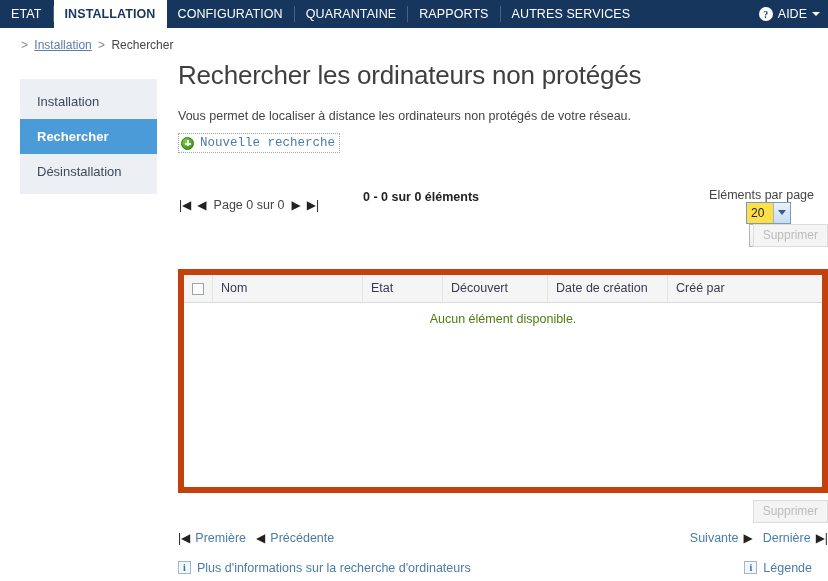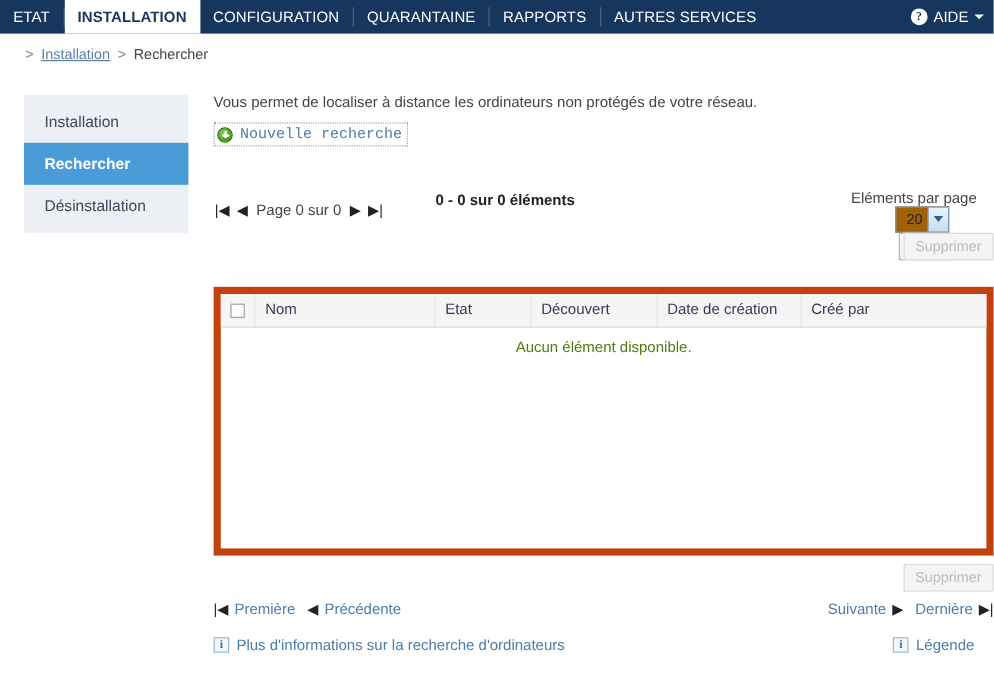--- a/index.html
+++ b/index.html
@@ -148,25 +148,24 @@
   }
 
   .per-page-wrap {
     position: absolute; right: 0; top: 22px;
     display: flex; align-items: center; flex-direction: column;
   }
   .per-page-label { font-size: 12.5px; color: #444; margin-right: 14px; }
   .select-box {
     width: 45px; height: 22px;
     border: 1px solid #7b9bbd;
-    background: #a16207;
+    background: #fde047;
     display: flex; align-items: center;
     font-size: 12px; color: #222;
     cursor: pointer;
-    text-align: center;
   }
   .select-val { padding-left: 4px; flex: 1; }
   .select-arrow {
     width: 17px; height: 20px;
     background: linear-gradient(#eaf2fb, #c8dcf0);
     border-left: 1px solid #9bb6d2;
     display: flex; align-items: center; justify-content: center;
   }
   .select-arrow i {
     width: 0; height: 0;
@@ -296,20 +295,21 @@
 </div>
 
 <div class="sidebar">
   <div class="side-item">Installation</div>
   <div class="side-item active">Rechercher</div>
   <div class="side-item">Désinstallation</div>
 </div>
 
 <div class="main">
 
+  <h1 class="page-title">Rechercher les ordinateurs non protégés</h1>
   <div class="page-desc">Vous permet de localiser à distance les ordinateurs non protégés de votre réseau.</div>
 
   <div class="new-search">
     <span class="plus-icon"></span>
     <span class="new-search-label">Nouvelle recherche</span>
   </div>
 
   
   <div class="toolbar">
 

